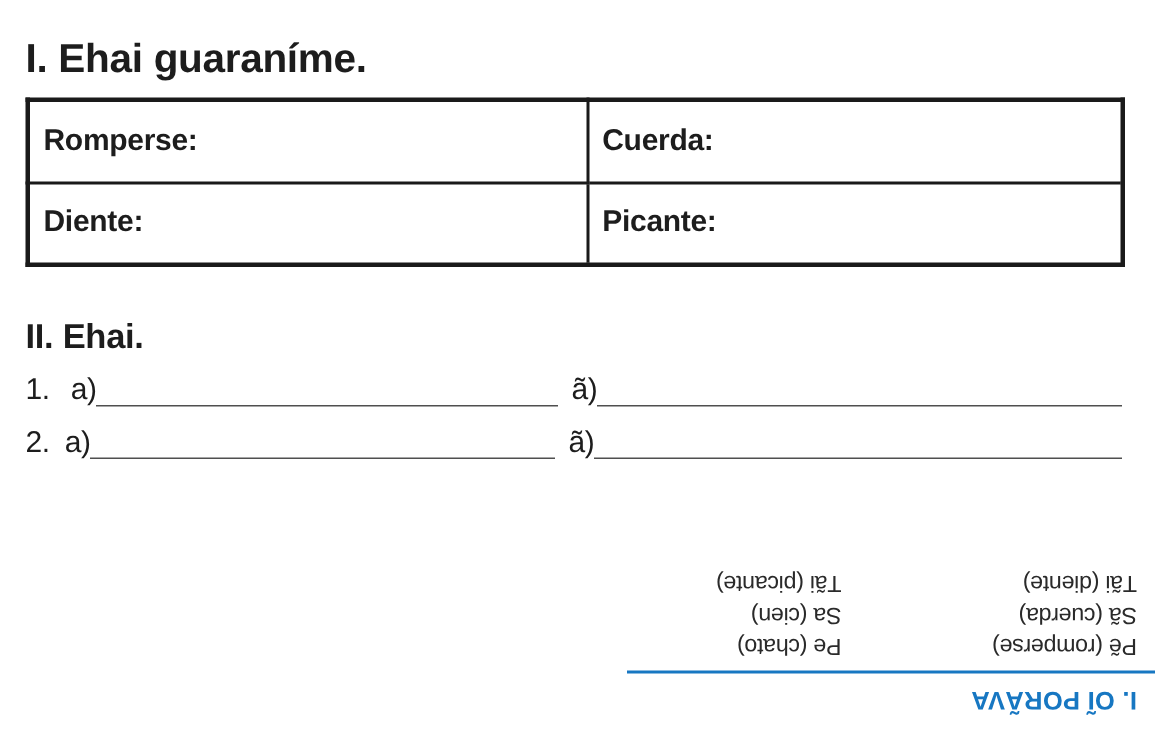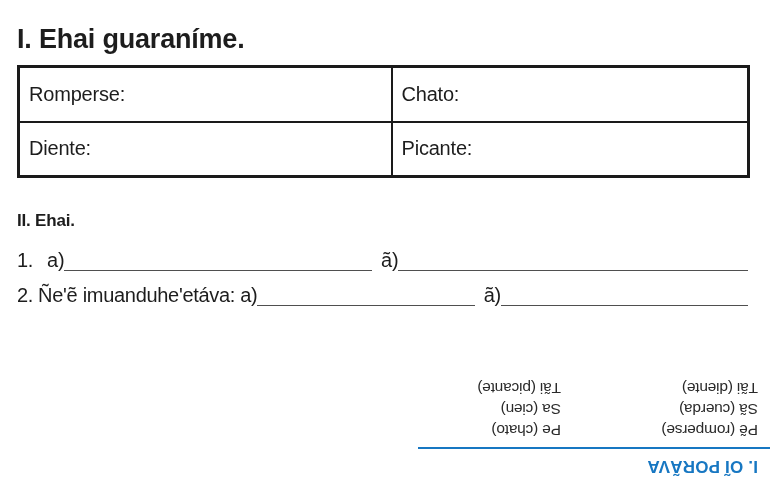--- a/index.html
+++ b/index.html
@@ -7,27 +7,27 @@
   body { font-family:"Liberation Sans", sans-serif; color:#1d1d1d; position:relative; }
 
   .page { position:absolute; inset:0; background:#ffffff; }
 
   
   .h-main { position:absolute; left:17px; top:24px; font-size:27px; font-weight:bold; letter-spacing:-0.2px; }
 
   
   .vocab-table { position:absolute; left:17px; top:65px; width:733px; height:113px;
                  border-collapse:collapse; table-layout:fixed; }
-  .vocab-table td { border:2px solid #1a1a1a; font-size:20px; font-weight:normal;
+  .vocab-table td { border:2px solid #1a1a1a; font-size:20px; font-weight:bold;
                     padding-left:9px; vertical-align:middle; height:37px; letter-spacing:-0.2px;margin-left:24px; }
   .vocab-table td.c1 { width:373px; }
   .vocab-table { border:3px solid #1a1a1a; }
 
   
-  .h-sub { position:absolute; left:17px; top:211px; font-size:17px; font-weight:bold; letter-spacing:-0.2px; }
+  .h-sub { position:absolute; left:17px; top:211px; font-size:23px; font-weight:bold; letter-spacing:-0.2px; }
 
   
   .ex-line { position:absolute; left:17px; right:22px; display:flex; align-items:flex-start;
              font-size:20px; line-height:26px; letter-spacing:-0.3px; }
   .ex-line.l1 { top:247px; }
   .ex-line.l2 { top:282px; }
   .ex-num { margin-right:7px; white-space:nowrap; }
   .ex-line.l2 .ex-num { margin-right:5px; }
   .ex-prompt { white-space:nowrap; }
   .ex-laba { margin-left:7px; white-space:nowrap; }
@@ -49,42 +49,41 @@
 <body>
 
 <div class="page">
 
   <div class="h-main">I. Ehai guaraníme.</div>
 
   <table class="vocab-table">
     <tbody>
       <tr>
         <td class="c1">Romperse:</td>
-        <td>Chato:</td>
+        <td>Cuerda:</td>
       </tr>
       <tr>
         <td class="c1">Diente:</td>
         <td>Picante:</td>
       </tr>
     </tbody>
   </table>
 
   <div class="h-sub">II. Ehai.</div>
 
   <div class="ex-line l1">
     <span class="ex-num">1.</span>
     <span class="ex-laba">a)</span>
     <span class="blank blank-a"></span>
     <span class="ex-labb">ã)</span>
     <span class="blank blank-b"></span>
   </div>
 
   <div class="ex-line l2">
     <span class="ex-num">2.</span>
-    <span class="ex-prompt">Ñe'ẽ imuanduhe'etáva:</span>
     <span class="ex-laba">a)</span>
     <span class="blank blank-a"></span>
     <span class="ex-labb">ã)</span>
     <span class="blank blank-b"></span>
   </div>
 
   <div class="answer-key">
     <div class="ak-heading">I. OĨ PORÃVA</div>
     <div class="ak-divider"></div>
     <div class="ak-columns">

